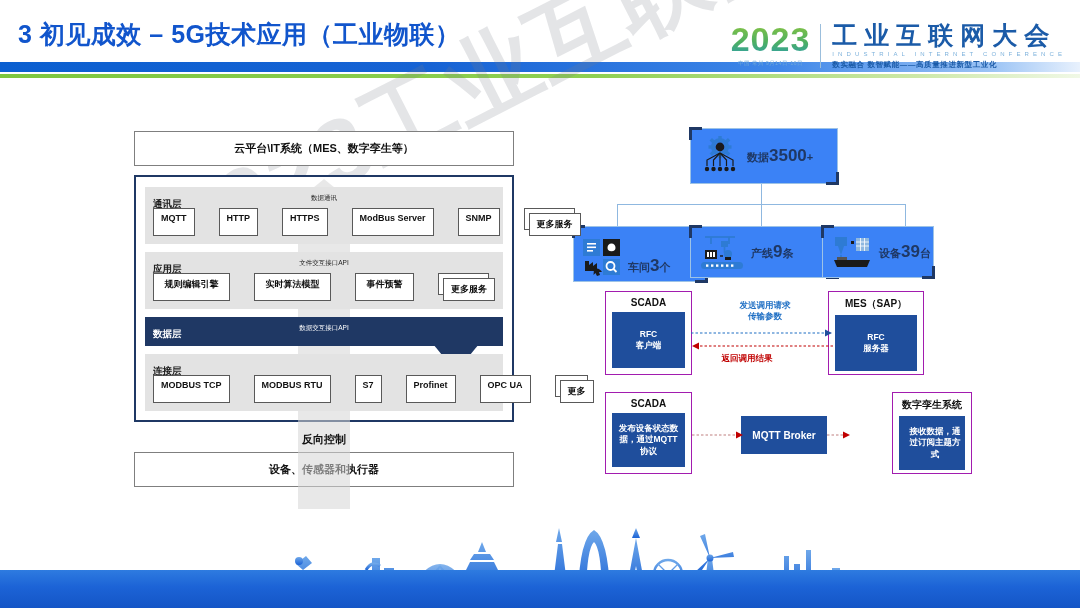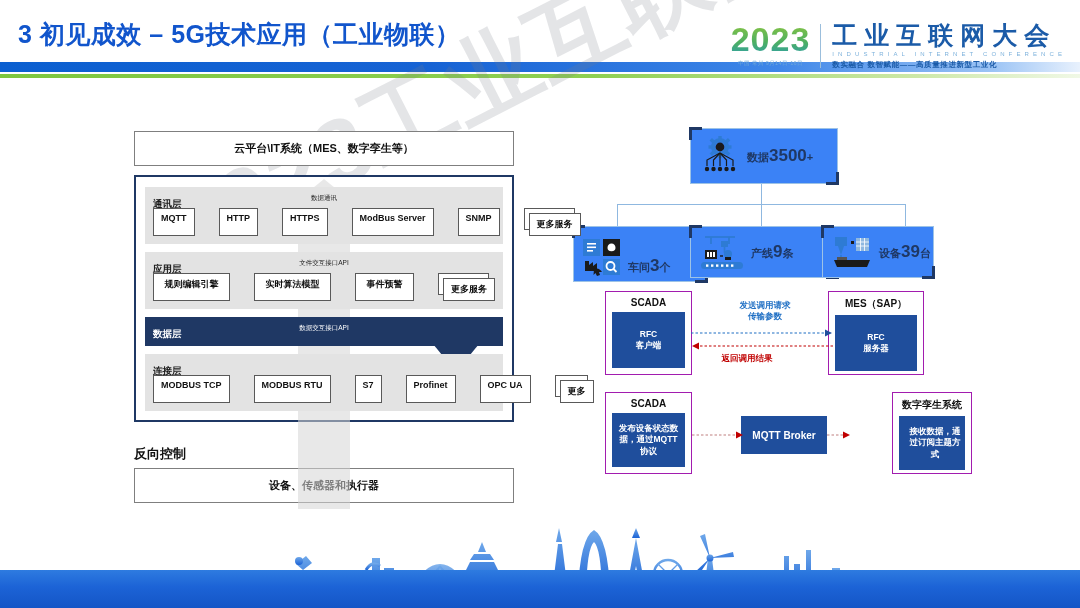--- a/index.html
+++ b/index.html
@@ -82,21 +82,21 @@
   }
   .layer.dark .chip { border: 1px solid #A9C2E8; background: #1F3864; color: #fff; }
   .chip.grow { flex: 1 1 auto; }
   .chip-stack { position: relative; margin-left: auto; padding-top: 5px; padding-left: 5px; }
   .chip-stack .ghost {
     position: absolute; left: 0; top: 0; right: 6px; bottom: 6px;
     border: 1px solid #595959; background: #fff;
   }
   .chip-stack .chip { position: relative; }
 
-  .band-caption { font-size: 13px; font-weight: bold; color: #111; padding: 23px 0 5px; position: relative; z-index: 2;}
+  .band-caption { text-align: center; font-size: 11px; font-weight: bold; color: #111; padding: 10px 0 5px; position: relative; z-index: 2;}
   
   .down-arrow { position: absolute; right: 24px; bottom: -26px; width: 46px; height: 28px; z-index: 3; }
 
   
   .right { position: absolute; left: 565px; top: 120px; width: 500px; height: 380px; }
 
   .stat-card {
     position: absolute; border: 1px solid #9DC3E6; background: #3b82f6;
     display: flex; align-items: center; gap: 6px; padding: 5px 8px;
   }

